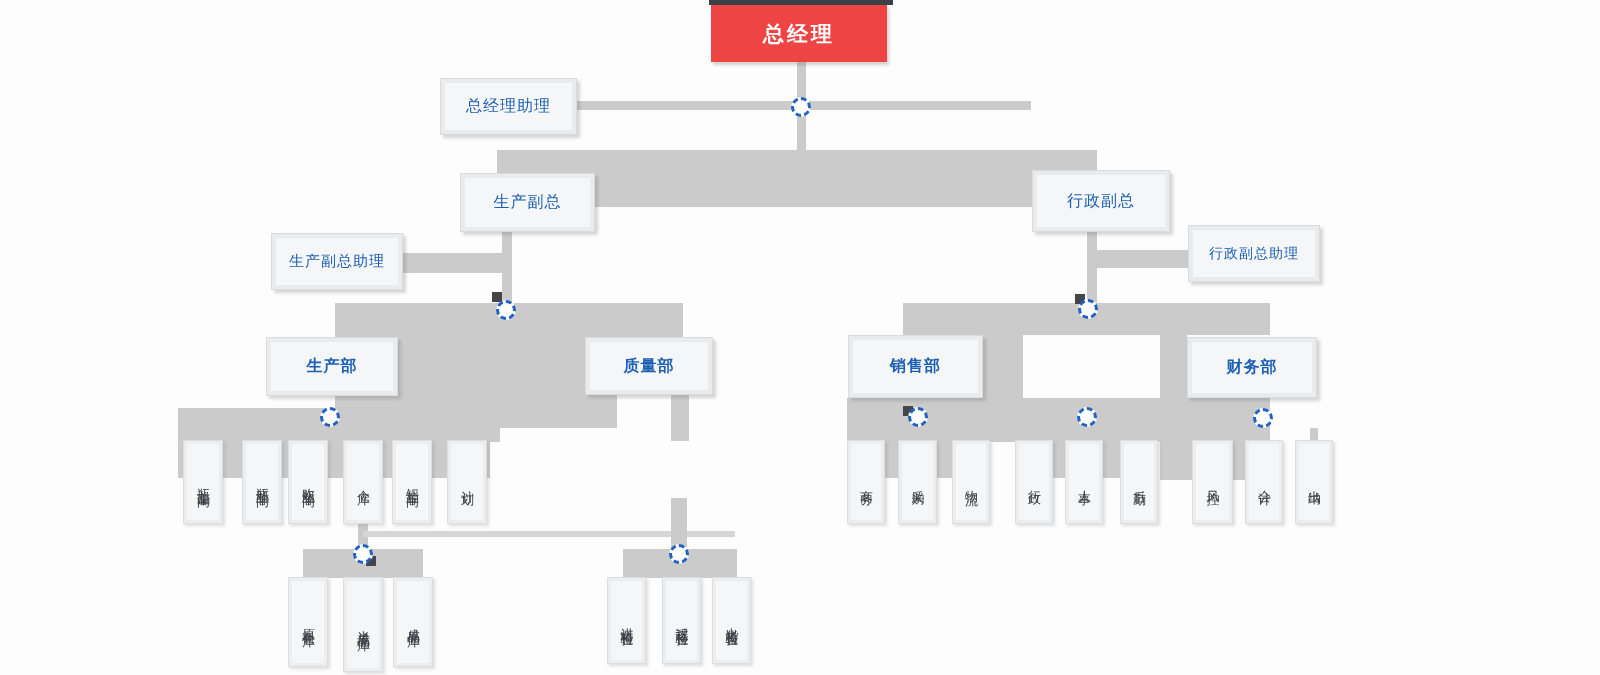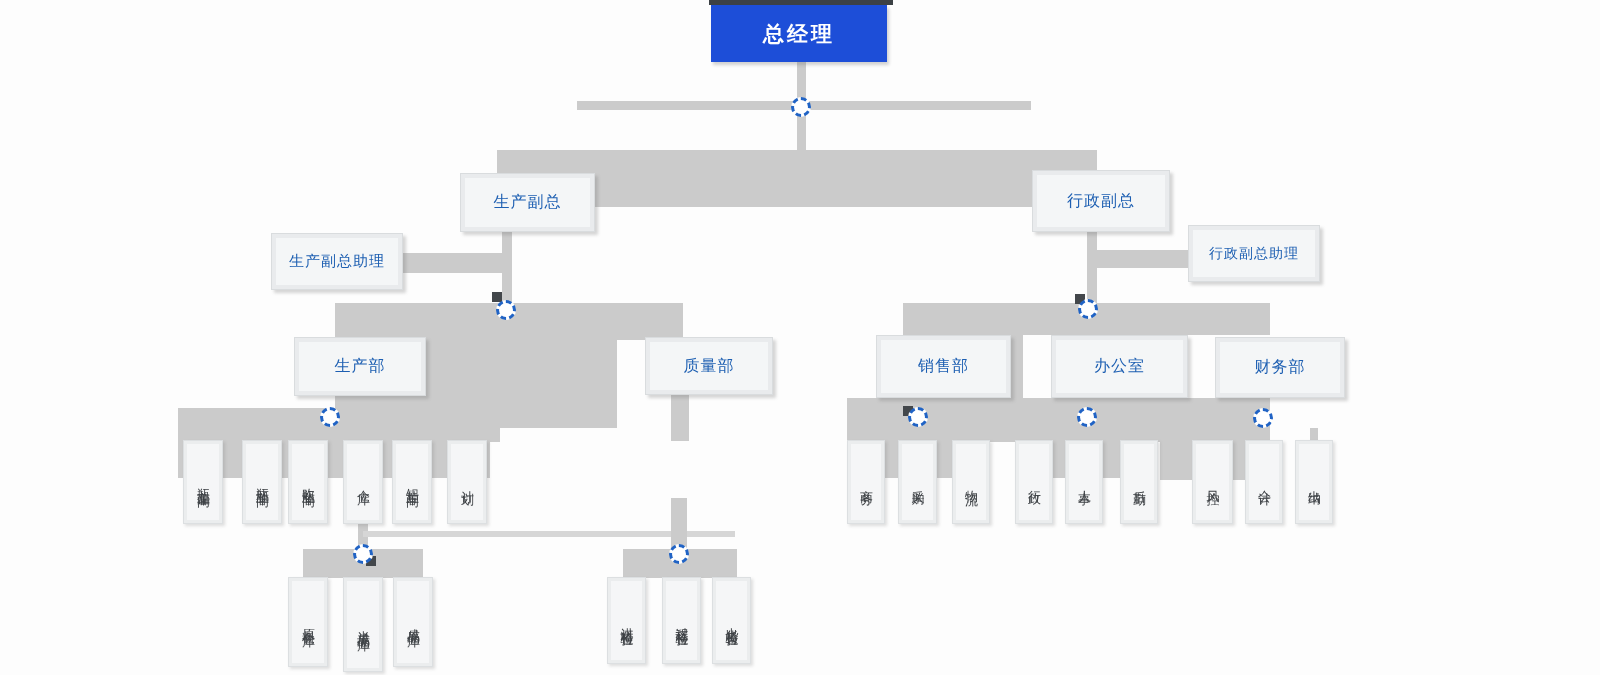--- a/index.html
+++ b/index.html
@@ -5,22 +5,22 @@
   html,body{margin:0;padding:0;background:#fdfdfd;}
   #canvas{position:relative;width:1600px;height:675px;overflow:hidden;
           font-family:"Liberation Sans","DejaVu Sans",sans-serif;}
   .conn{position:absolute;background:#cbcbcb;}
   .conn.light{background:#d6d6d6;}
   .box{position:absolute;box-sizing:border-box;background:#f4f6f7;
        border:1px solid #d9dcde;
        box-shadow:inset 0 0 0 4px #e9ebed,3px 3px 3px rgba(110,110,110,.28);
        display:flex;align-items:center;justify-content:center;
        color:#1d5fb2;font-size:16px;letter-spacing:1px;}
-  .box.bold{font-weight:normal;margin-left:28px;}
-  .box.root{background:#1d4ed8;color:#ffffff;font-weight:bold;font-size:21px;
+  .box.bold{font-weight:bold;}
+  .box.root{background:#ef4444;color:#ffffff;font-weight:bold;font-size:21px;
        border:none;box-shadow:2px 3px 3px rgba(110,110,110,.3);letter-spacing:3px;}
   .vbox{position:absolute;box-sizing:border-box;background:#f5f6f7;
        border:1px solid #dcdfe1;
        box-shadow:inset 0 0 0 3px #ebedee,2px 2px 3px rgba(110,110,110,.22);
        display:flex;align-items:center;justify-content:center;
        color:#3d4145;font-size:13px;
        writing-mode:vertical-rl;text-orientation:upright;letter-spacing:2px;}
   .node{position:absolute;width:14px;height:14px;background:#ffffff;
        border:3px dashed #2063c5;border-radius:50%;}
   .handle{position:absolute;width:10px;height:10px;background:#43474b;}
@@ -57,29 +57,29 @@
 
   <div class="conn" style="left:358px;top:524px;width:10px;height:26px"></div>
   <div class="conn light" style="left:363px;top:531px;width:372px;height:6px"></div>
   <div class="conn" style="left:671px;top:498px;width:16px;height:51px"></div>
   <div class="conn" style="left:303px;top:549px;width:120px;height:29px"></div>
   <div class="conn" style="left:623px;top:549px;width:114px;height:29px"></div>
 
   <div class="strip" style="left:709px;top:0;width:184px;height:5px"></div>
 
   <div class="box root" style="left:711px;top:5px;width:176px;height:57px">总经理</div>
+  <div class="box" style="left:440px;top:78px;width:137px;height:57px">总经理助理</div>
   <div class="box" style="left:460px;top:173px;width:135px;height:59px">生产副总</div>
   <div class="box" style="left:1032px;top:170px;width:138px;height:62px">行政副总</div>
   <div class="box" style="left:271px;top:233px;width:132px;height:57px;font-size:15px">生产副总助理</div>
   <div class="box" style="left:1188px;top:225px;width:132px;height:57px;font-size:14px">行政副总助理</div>
 
   <div class="box bold" style="left:266px;top:337px;width:132px;height:59px">生产部</div>
-  <div class="box bold" style="left:617px;top:337px;width:128px;height:58px">质量部</div>
+  <div class="box bold" style="left:585px;top:337px;width:128px;height:58px">质量部</div>
   <div class="box bold" style="left:848px;top:335px;width:135px;height:63px">销售部</div>
-  <div class="box bold" style="left:1023px;top:335px;width:137px;height:63px">办公室</div>
   <div class="box bold" style="left:1187px;top:337px;width:130px;height:61px">财务部</div>
 
 
   <div class="vbox" style="left:183px;top:440px;width:40px;height:84px">瓶盖车间</div>
   <div class="vbox" style="left:242px;top:440px;width:40px;height:84px">瓶胚车间</div>
   <div class="vbox" style="left:288px;top:440px;width:40px;height:84px">吹瓶车间</div>
   <div class="vbox" style="left:343px;top:440px;width:40px;height:84px">仓库</div>
   <div class="vbox" style="left:392px;top:440px;width:40px;height:84px">铝片车间</div>
   <div class="vbox" style="left:447px;top:440px;width:40px;height:84px">计划</div>
 

